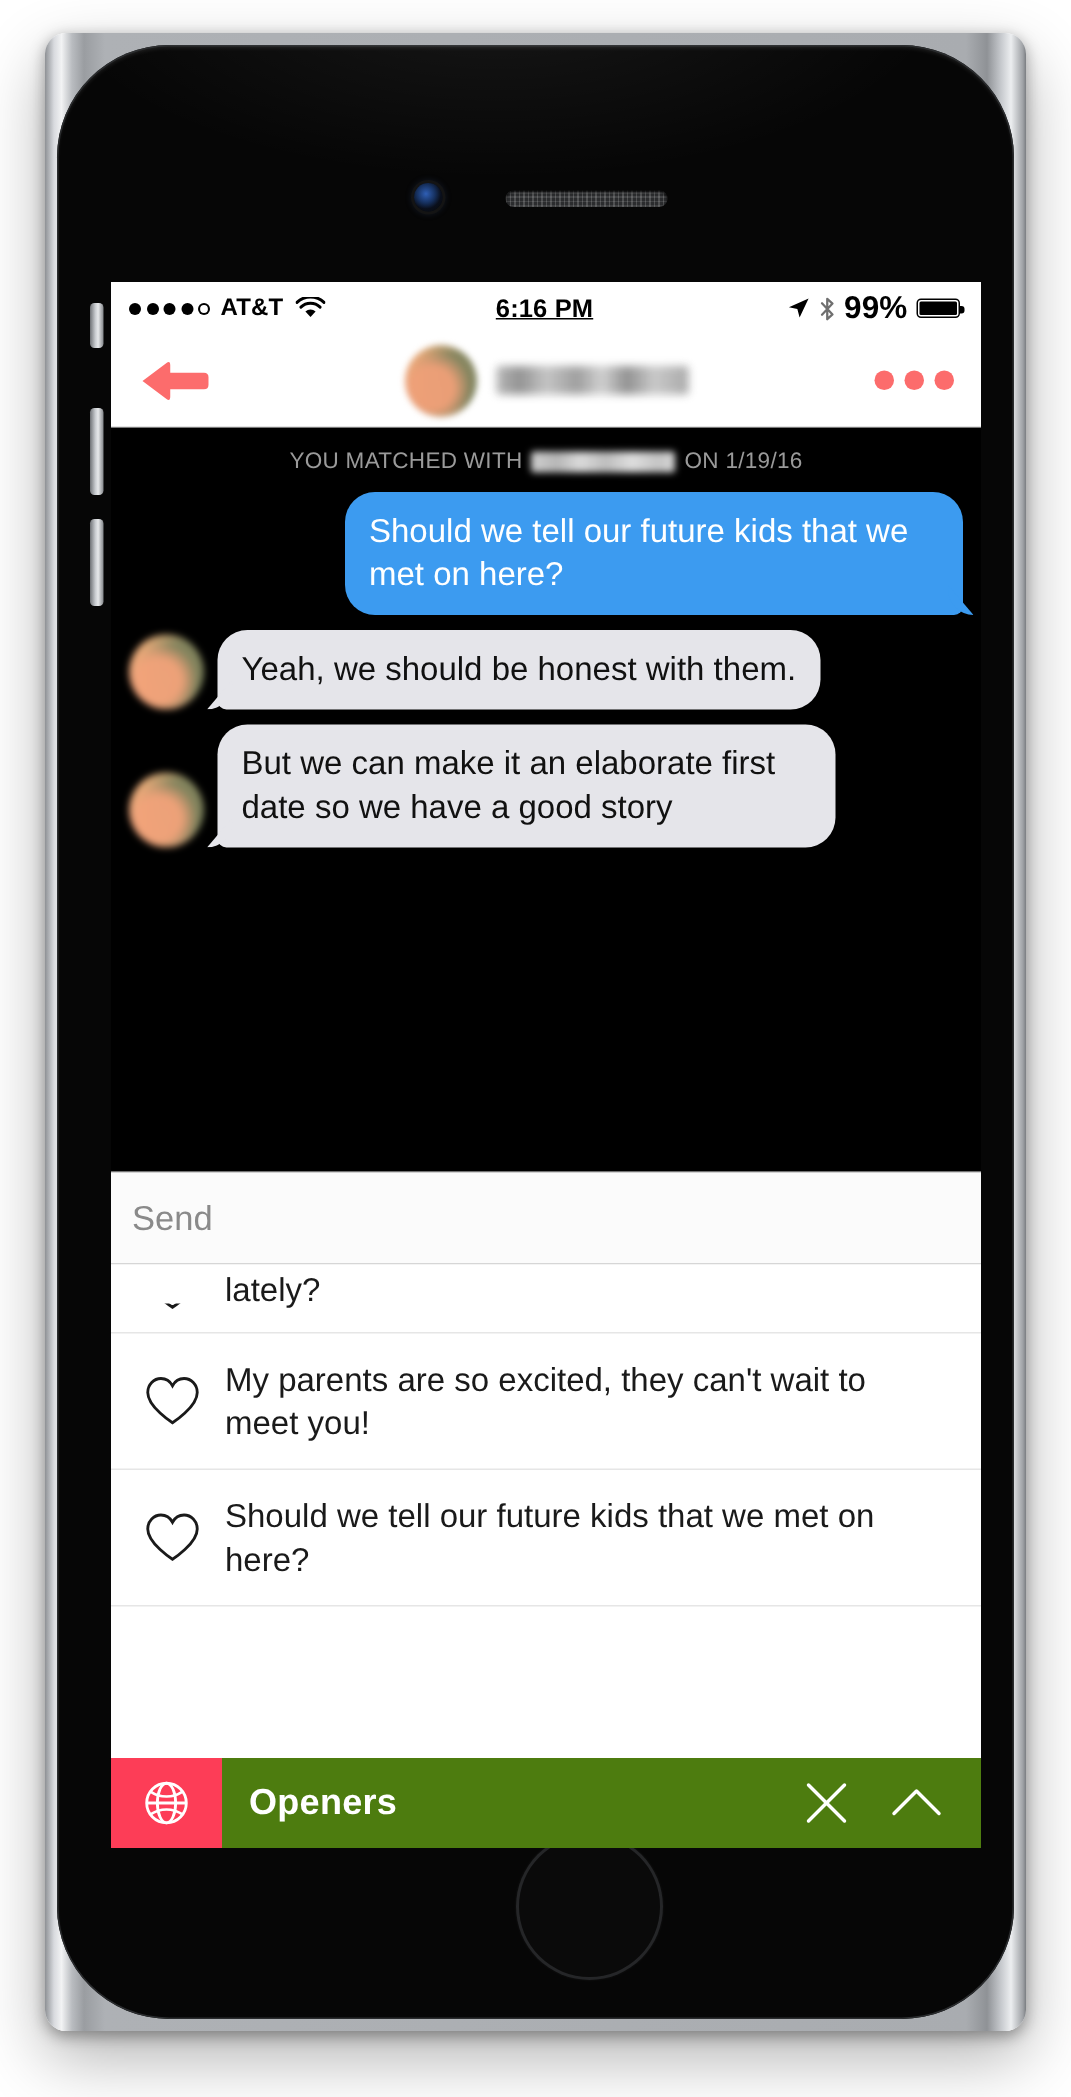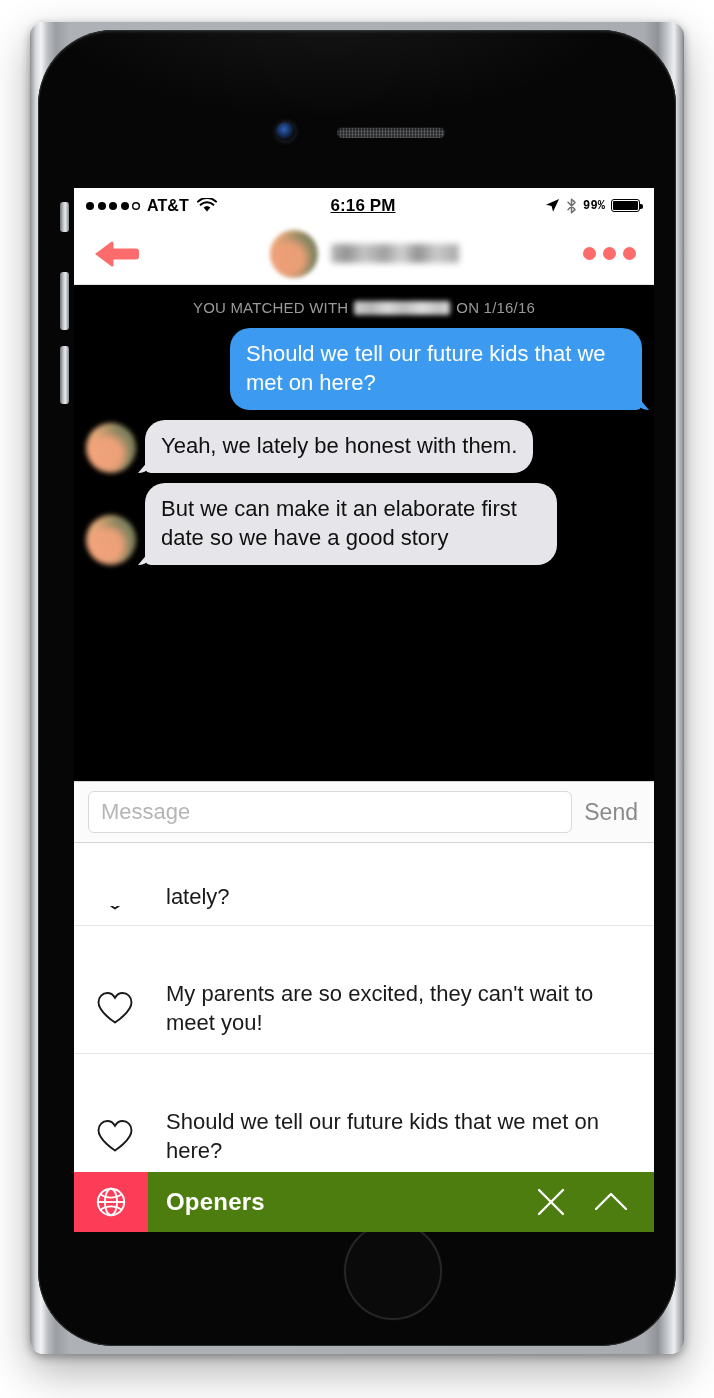--- a/index.html
+++ b/index.html
@@ -75,21 +75,21 @@
     height:35px; display:flex; align-items:center; padding:0 14px 0 12px;
     font-size:17px; font-weight:bold; color:#000; letter-spacing:.1px;
   }
   #status-left{ display:flex; align-items:center; gap:5px; flex:1; }
   .sig-dots{ display:flex; align-items:center; gap:3.5px; }
   .sig-dots i{ width:8px; height:8px; border-radius:50%; background:#000; display:block; }
   .sig-dots i.hollow{ background:transparent; box-shadow:inset 0 0 0 1.4px #000; }
   #carrier{ font-size:16px; font-weight:bold; margin-left:2px; }
   #status-center{ font-size:17px; font-weight:bold;text-decoration:underline; }
   #status-right{ display:flex; align-items:center; justify-content:flex-end; gap:6px; flex:1; }
-  #battery-pct{ font-size:12px; font-weight:bold;font-family:Liberation Mono, monospace; }
+  #battery-pct{ font-size:21px; font-weight:bold; }
   #battery-icon{
     position:relative; width:29px; height:13px; border:1.6px solid #000; border-radius:3px;
   }
   #battery-icon::after{ content:""; position:absolute; right:-4px; top:3.5px; width:2.6px; height:5px;
     background:#000; border-radius:0 2px 2px 0; }
   #battery-fill{ position:absolute; left:1.3px; top:1.3px; bottom:1.3px; width:93%; background:#000; border-radius:1px; }
 
   
   #nav-bar{
     height:62px; display:flex; align-items:center; padding:0 18px;
@@ -162,22 +162,22 @@
     flex:1; height:42px; border:1px solid #d9d9d9; border-radius:6px; background:#fff;
     font-size:22px; color:#111; padding:0 12px; font-family:"Liberation Sans", sans-serif;
     outline:none;
   }
   #message-input::placeholder{ color:#b5b5b5; }
   #send-button{ font-size:23px; color:#8a8a8a; padding-right:2px; white-space:nowrap;text-align:center; }
 
   
   #openers-list{ background:#fff; height:auto; }
   .opener-row{
-    display:flex; align-items:center; gap:32px; padding:16px 32px 16px 22px;
-    border-bottom:1px solid #e6e6e6; min-height:58px;margin-top:37px;
+    display:flex; align-items:center; gap:16px; padding:16px 32px 16px 22px;
+    border-bottom:1px solid #e6e6e6; min-height:58px;
   }
   .opener-row.clipped{ padding-top:0; padding-bottom:14px; min-height:0; height:46px; overflow:hidden; align-items:flex-end; }
   .opener-text{ font-size:22px; line-height:29px; color:#1a1a1a; flex:1; }
   .heart-icon{ flex:0 0 38px; width:38px; height:34px; }
   .heart-icon svg{ display:block; }
   .clipped .heart-icon{ height:5px; overflow:hidden; }
   .clipped .heart-icon svg{ margin-top:-29px; }
 
   
   #openers-bar{
@@ -259,40 +259,39 @@
           <span></span>
           <span></span>
           <span></span>
         </div>
       </div>
 
       <div id="chat-area">
         <div id="matched-line">
           <span>YOU MATCHED WITH</span>
           <span id="matched-redacted"></span>
-          <span>ON 1/16/16</span>
+          <span>ON 1/19/16</span>
         </div>
 
         <div class="msg-row out">
           <div class="bubble out">Should we tell our future kids that we met on here?</div>
         </div>
 
         <div class="msg-row">
           <div class="msg-avatar"></div>
-          <div class="bubble in">Yeah, we lately be honest with them.</div>
+          <div class="bubble in">Yeah, we should be honest with them.</div>
         </div>
 
         <div class="msg-row">
           <div class="msg-avatar"></div>
           <div class="bubble in">But we can make it an elaborate first date so we have a good story</div>
         </div>
       </div>
 
       <div id="compose-bar">
-        <input id="message-input" type="text" placeholder="Message" style="">
         <div id="send-button">Send</div>
       </div>
 
       <div id="openers-list">
         <div class="opener-row clipped">
           <div class="heart-icon">
             <svg width="38" height="34" viewBox="0 0 38 34">
               <path d="M19 31.5 C19 31.5 2.5 21 2.5 11.3 C2.5 5.9 6.6 2 11.3 2 C14.6 2 17.4 3.9 19 6.8 C20.6 3.9 23.4 2 26.7 2 C31.4 2 35.5 5.9 35.5 11.3 C35.5 21 19 31.5 19 31.5 Z" fill="none" stroke="#1a1a1a" stroke-width="1.9"></path>
             </svg>
           </div>

